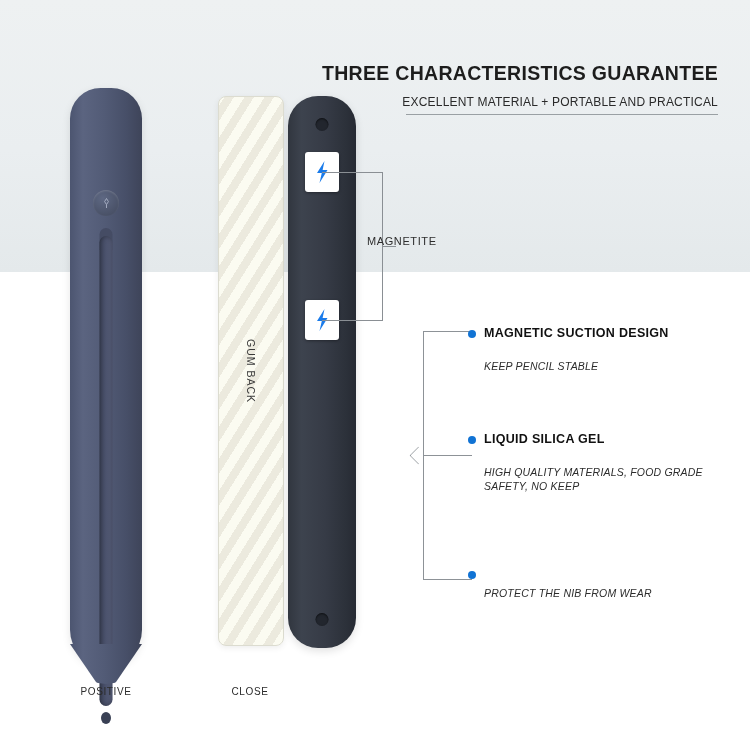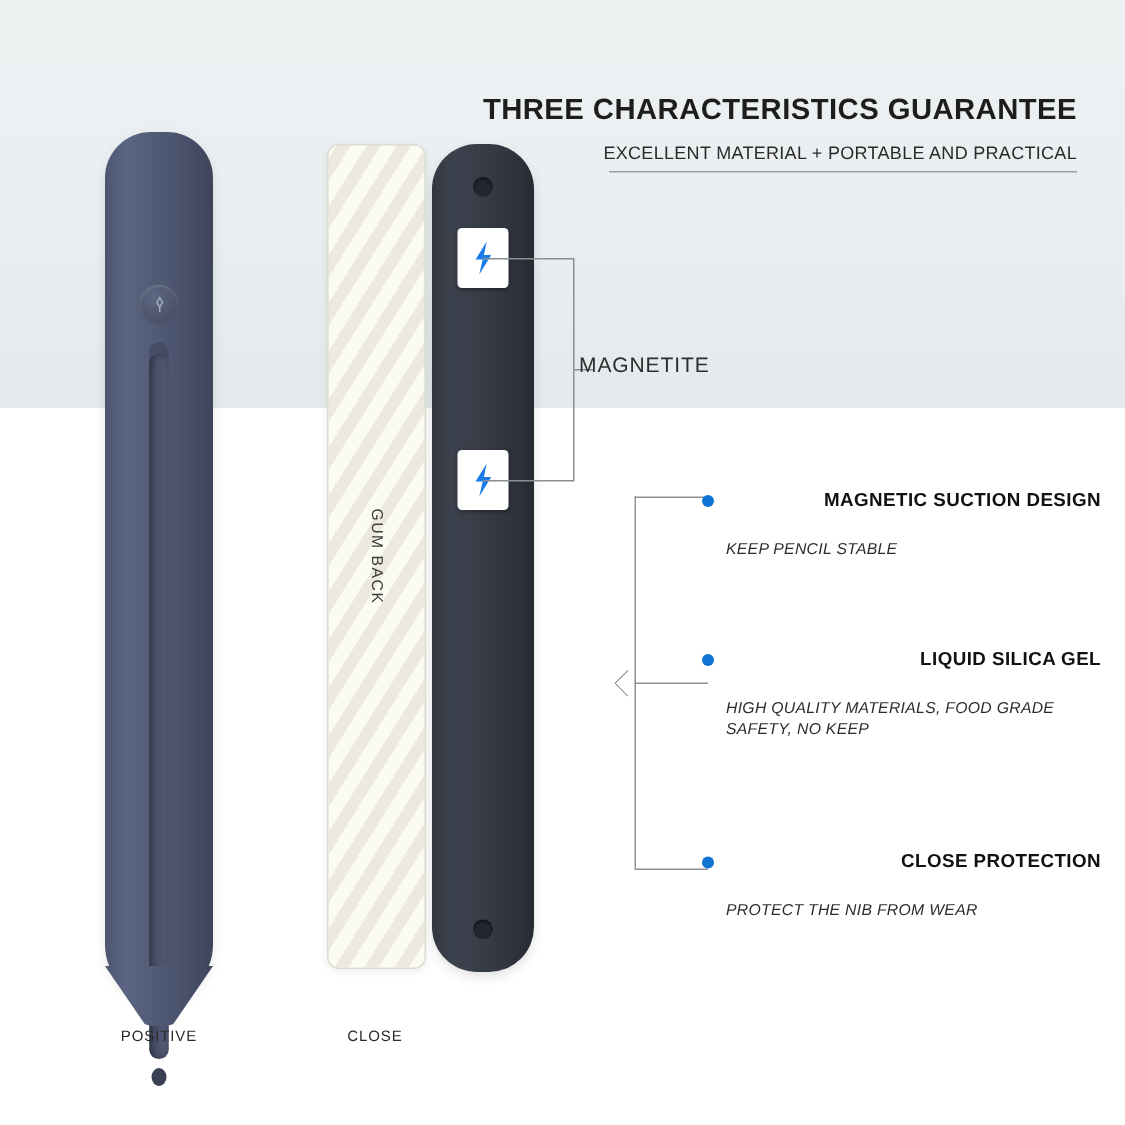--- a/index.html
+++ b/index.html
@@ -208,23 +208,23 @@
   .magnet.m1 { top: 56px; }
   .magnet.m2 { top: 204px; }
 
   
   .callout-line {
     position: absolute;
     background: #8a8f94;
   }
   .magnetite-label {
     position: absolute;
-    left: 386px;
+    left: 367px;
     top: 235px;
-    font-size: 14px;
+    font-size: 11px;
     letter-spacing: 0.6px;
     color: #2d2d2d;
     white-space: nowrap;
   }
 
   
   .feature {
     position: absolute;
     left: 484px;
     width: 250px;
@@ -237,21 +237,20 @@
     height: 8px;
     border-radius: 50%;
     background: #1173d4;
   }
   .feature .f-title {
     font-size: 12.5px;
     font-weight: bold;
     color: #111111;
     letter-spacing: 0.3px;
     white-space: nowrap;
-    text-align: right;
   }
   .feature .f-desc {
     margin-top: 19px;
     font-size: 10.5px;
     font-style: italic;
     color: #2c2c2c;
     letter-spacing: 0.2px;
     line-height: 1.35;
   }
   #feature-0 { top: 326px; }
@@ -369,20 +368,19 @@
   </div>
 
   <div class="feature" id="feature-1">
     <div class="dot"></div>
     <div class="f-title">LIQUID SILICA GEL</div>
     <div class="f-desc">HIGH QUALITY MATERIALS, FOOD GRADE SAFETY, NO KEEP</div>
   </div>
 
   <div class="feature" id="feature-2">
     <div class="dot"></div>
-    <div class="f-title">CLOSE PROTECTION</div>
     <div class="f-desc">PROTECT THE NIB FROM WEAR</div>
   </div>
 
   <div class="caption" id="caption-positive">POSITIVE</div>
   <div class="caption" id="caption-back">CLOSE</div>
 
 </div>
 
 </body></html>

